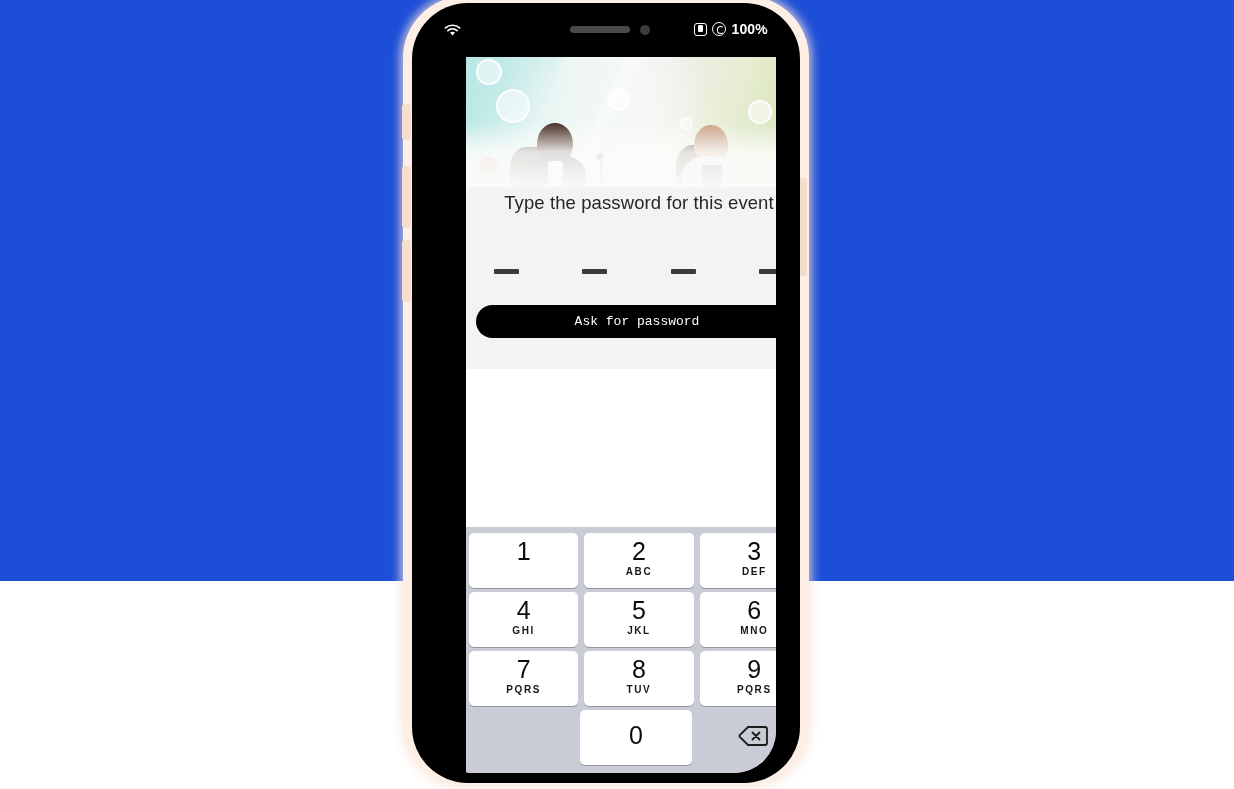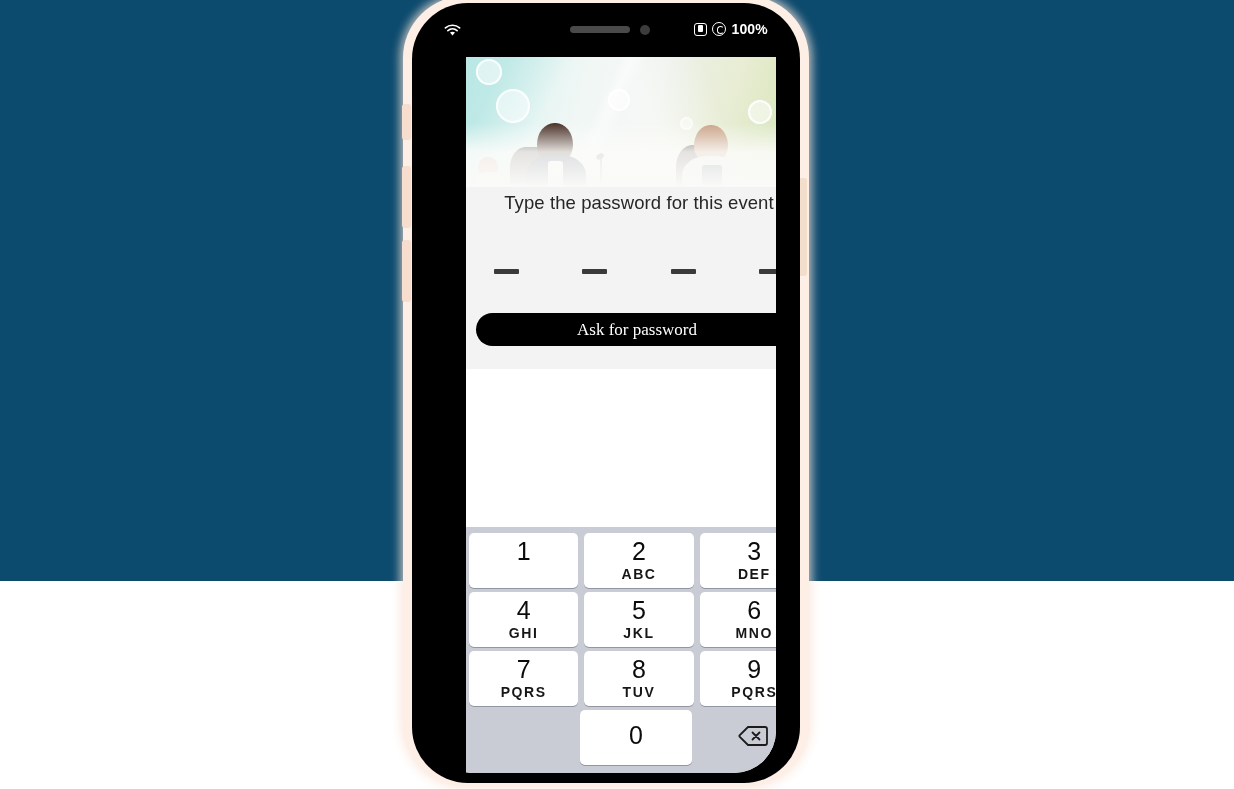--- a/index.html
+++ b/index.html
@@ -8,21 +8,21 @@
     height: 789px;
     background: #ffffff;
     font-family: "Liberation Sans", sans-serif;
     overflow: hidden;
   }
 
   #stage {
     position: relative;
     width: 1234px;
     height: 581px;
-    background: #0c4a6e;
+    background: #1d4ed8;
   }
 
   
   .device-rim {
     position: absolute;
     left: 403px;
     top: -4px;
     width: 406px;
     height: 790px;
     border-radius: 62px;
@@ -239,29 +239,29 @@
   }
   .pw-dash {
     width: 25px;
     height: 5px;
     border-radius: 1px;
     background: #3a3a3a;
   }
   .ask-btn {
     position: absolute;
     left: 10px;
-    top: 126px;
+    top: 118px;
     width: 322px;
     height: 33px;
     border: none;
     border-radius: 17px;
     background: #000000;
     color: #ffffff;
-    font-size: 17px;
-    font-family: Liberation Serif, serif;
+    font-size: 13px;
+    font-family: Liberation Mono, monospace;
     cursor: pointer;
   }
 
   .filler { width: 346px; height: 130px; background: #ffffff; }
 
   
   .keypad {
     position: absolute;
     left: 0; bottom: 0;
     width: 346px;
@@ -290,21 +290,21 @@
     font-size: 25px;
     color: #0b0b0b;
     font-weight: 400;
     line-height: 28px;
   }
   .key .kletters {
     position: absolute;
     left: 0; right: 0;
     top: 33px;
     text-align: center;
-    font-size: 14px;
+    font-size: 10px;
     letter-spacing: 1.6px;
     font-weight: 700;
     color: #161616;
   }
   .key.k1 .kdigit { text-align: center; }
   .kp-row-last { display: flex; height: 59px; }
   .spacer { flex: 1; }
   .key-zero {
     flex: 1;
     margin: 2px 3px;

